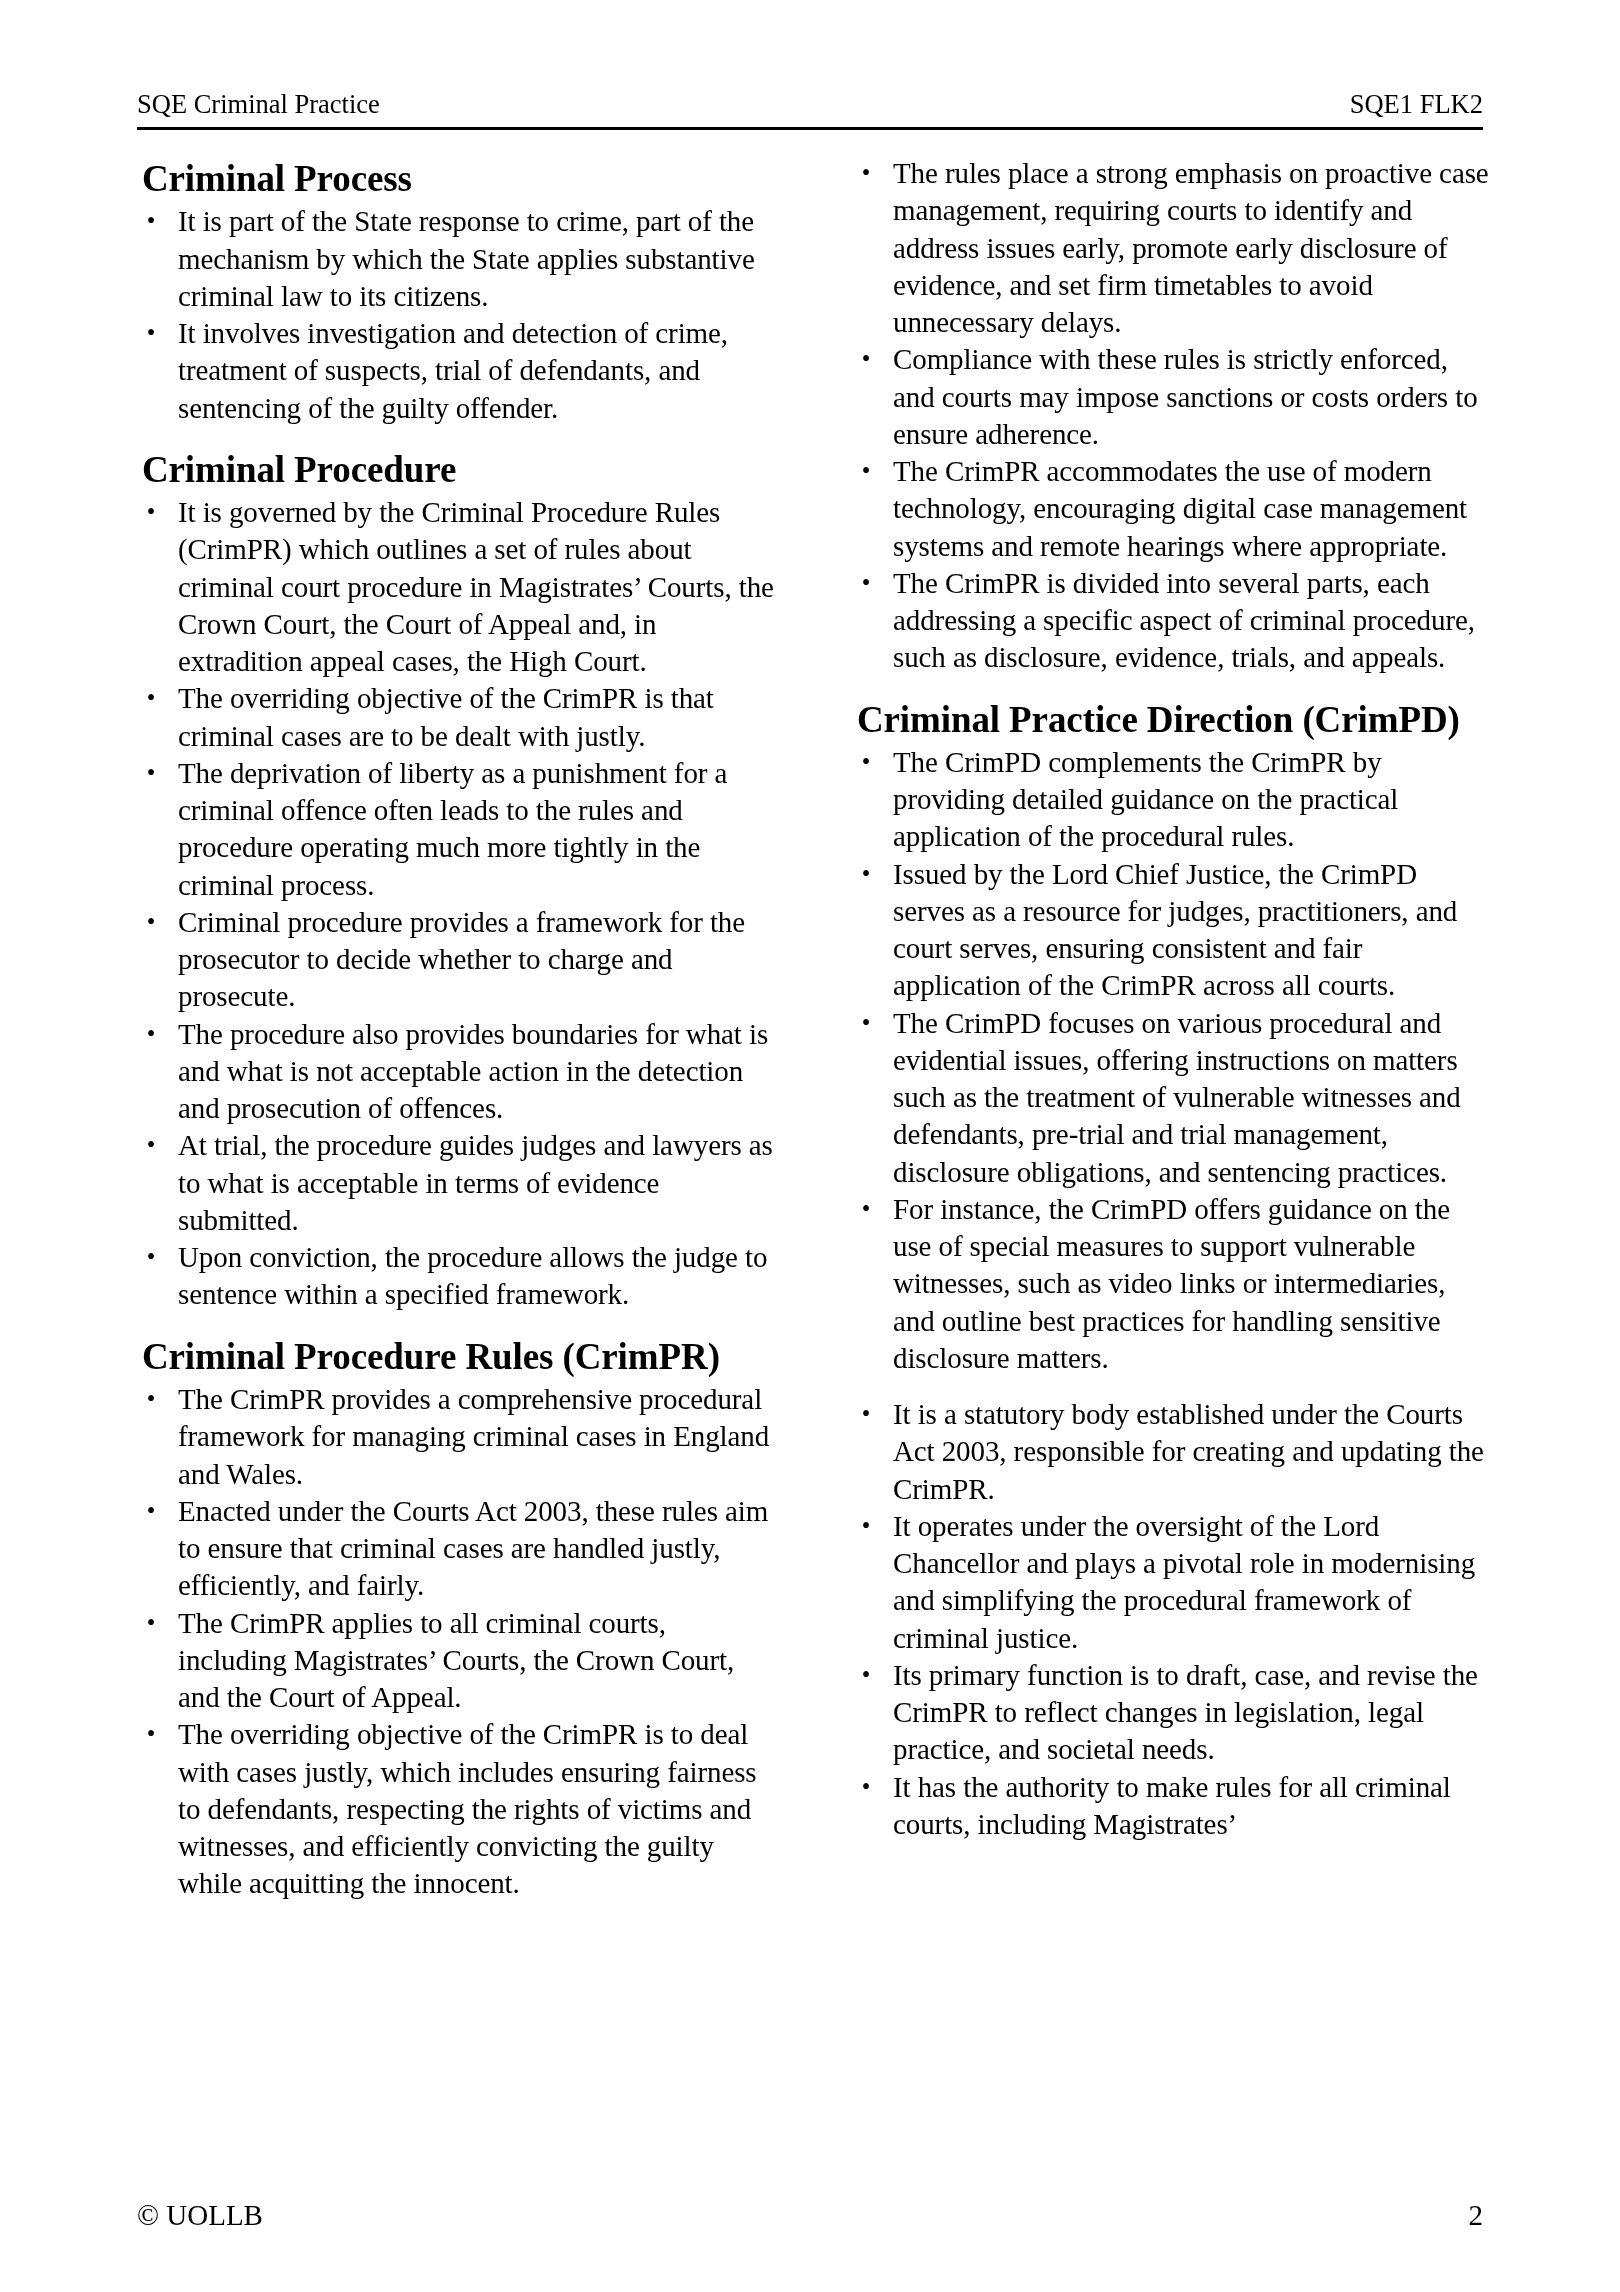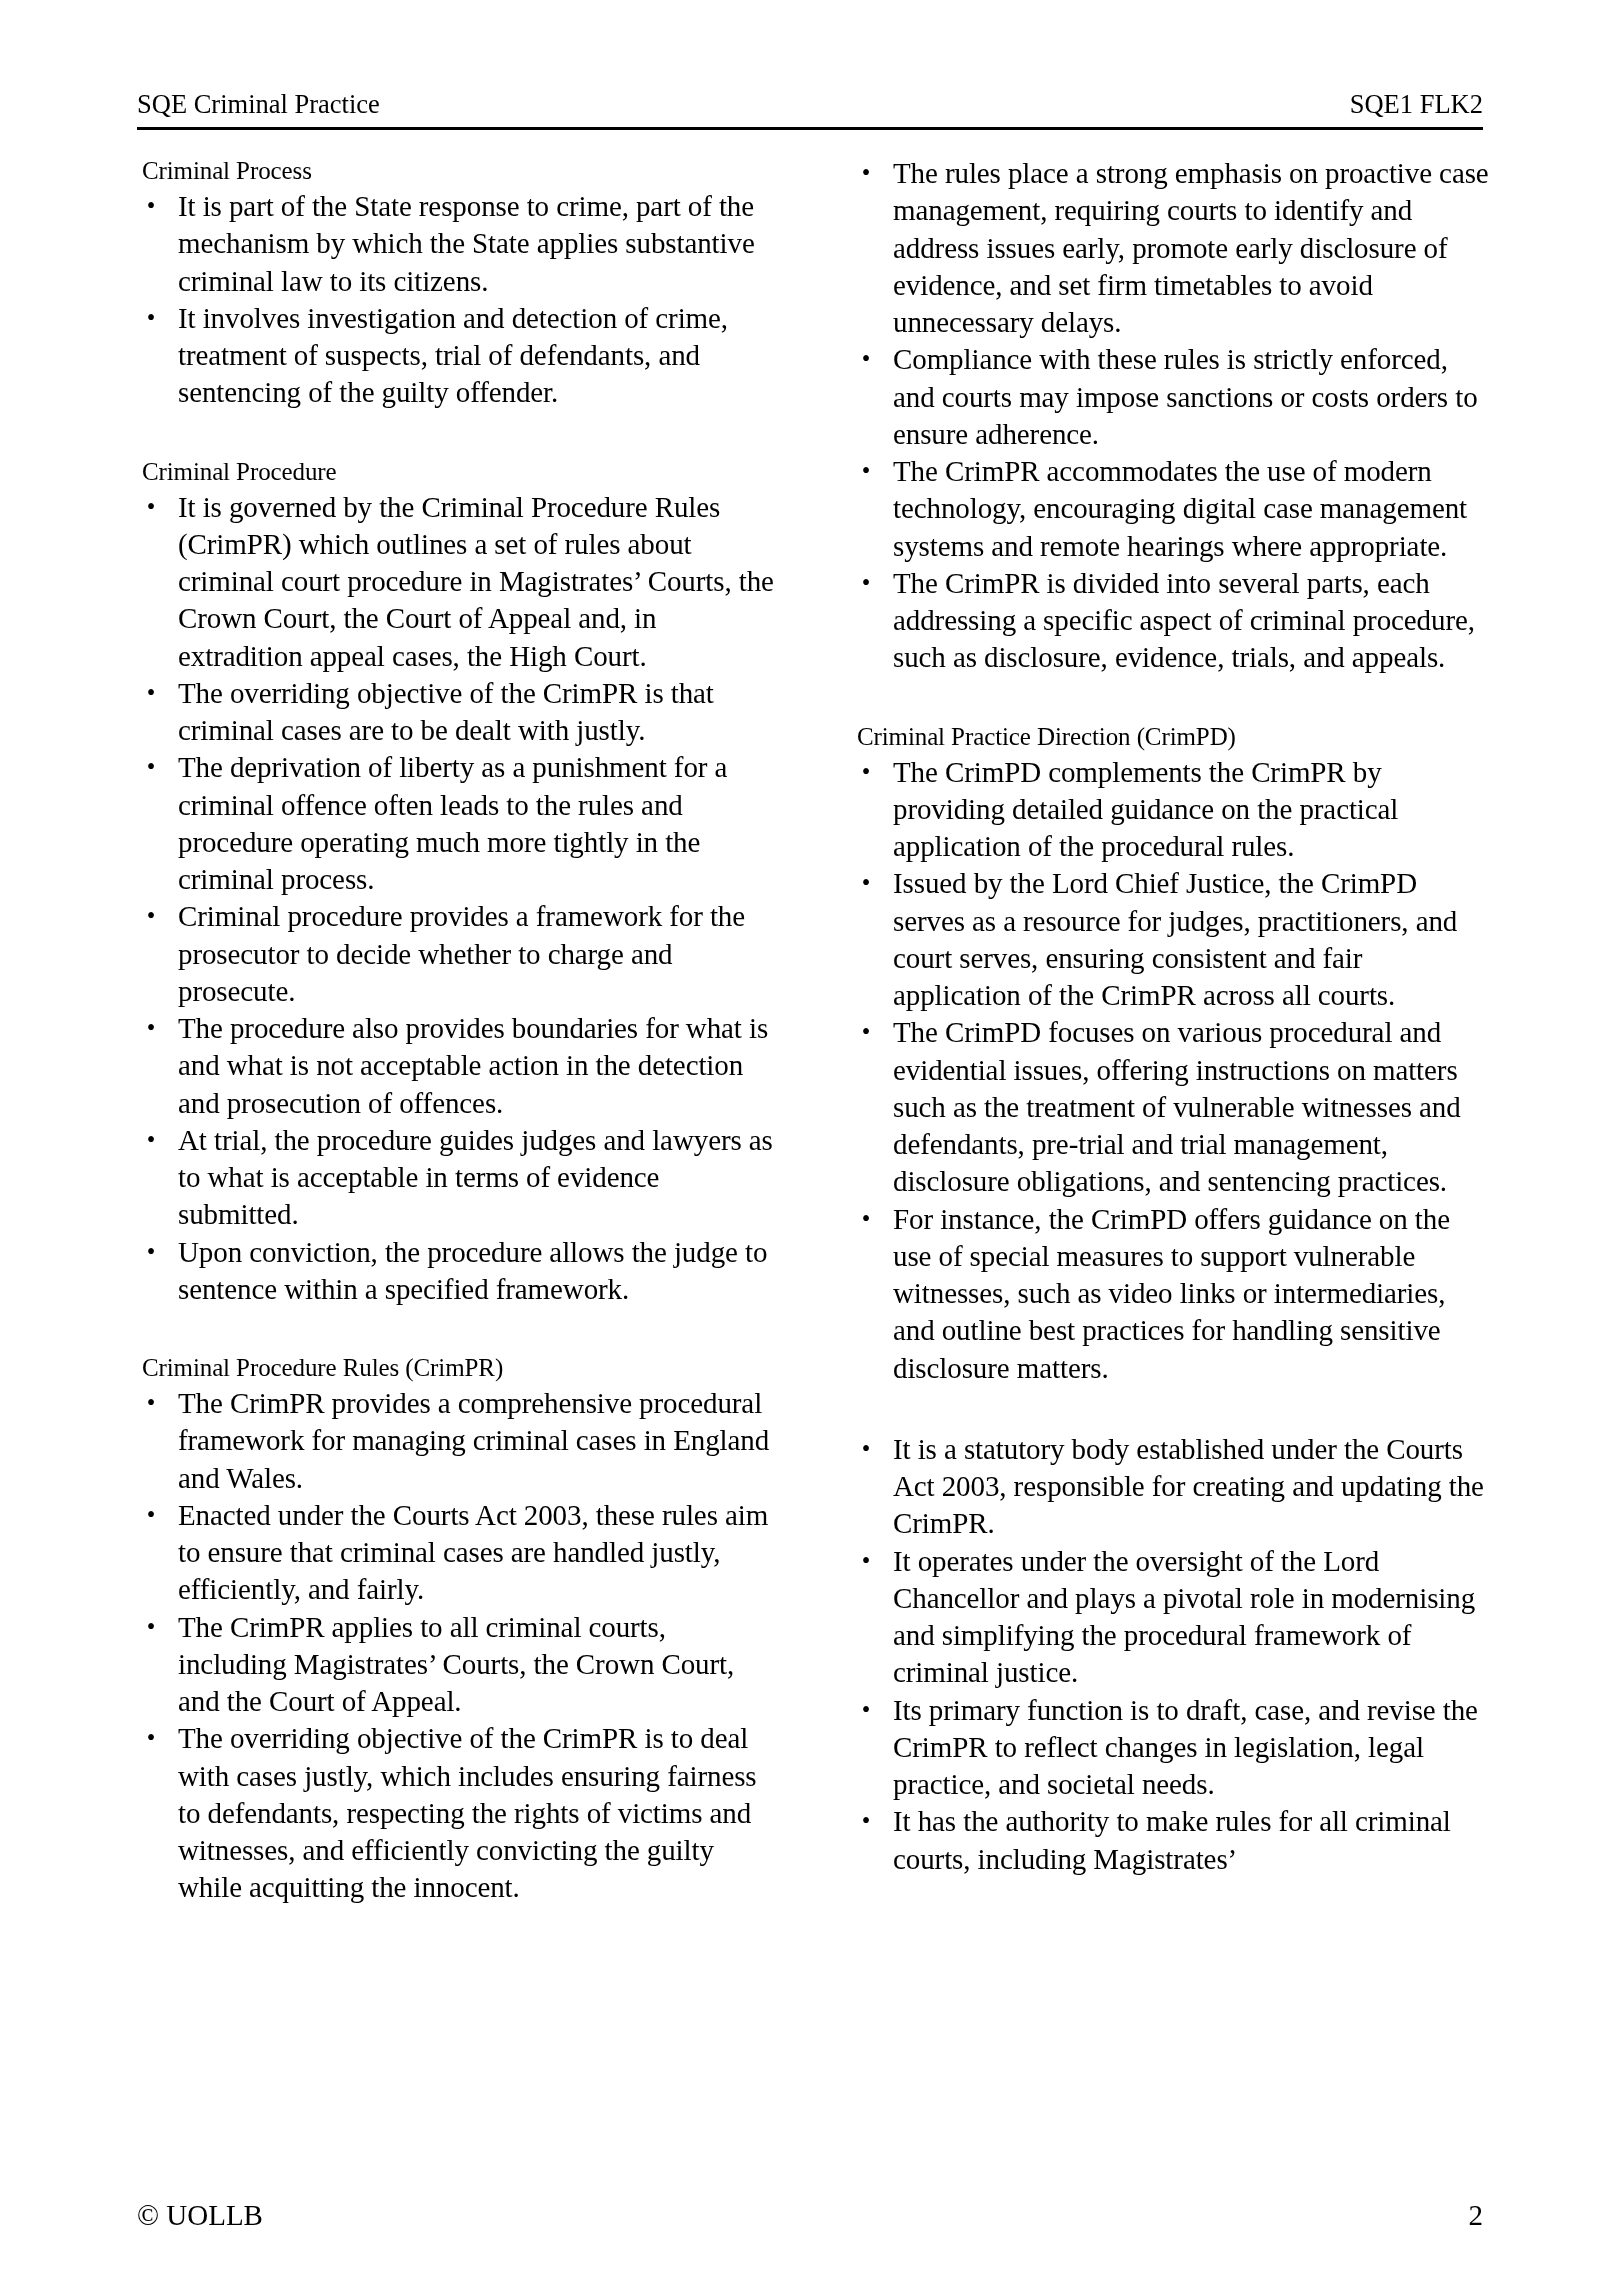--- a/index.html
+++ b/index.html
@@ -58,25 +58,25 @@
   }
   .column {
     width: 641px;
     flex: 0 0 641px;
   }
 
   .section {
     margin: 0 0 0 0;
   }
   .section + .section {
-    margin-top: 44px;
+    margin-top: 19px;
   }
   .section-heading {
-    font-size: 25px;
-    font-weight: normal;
+    font-size: 37px;
+    font-weight: bold;
     line-height: 1.28;
     margin: 0 0 1px 4.9px;
     letter-spacing: -0.1px;
   }
 
   ul.bullets {
     list-style: none;
     margin: 0;
     padding: 0;
   }

